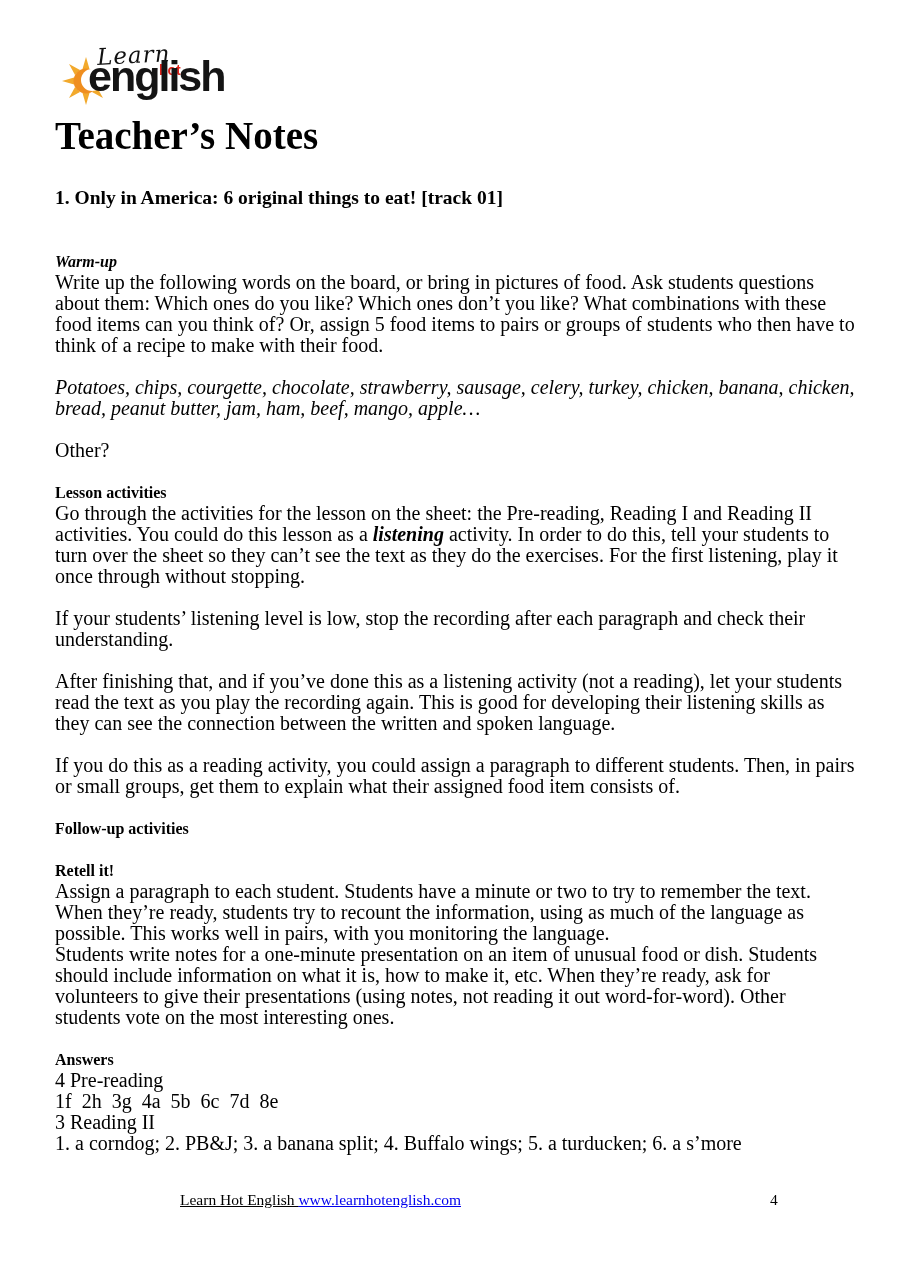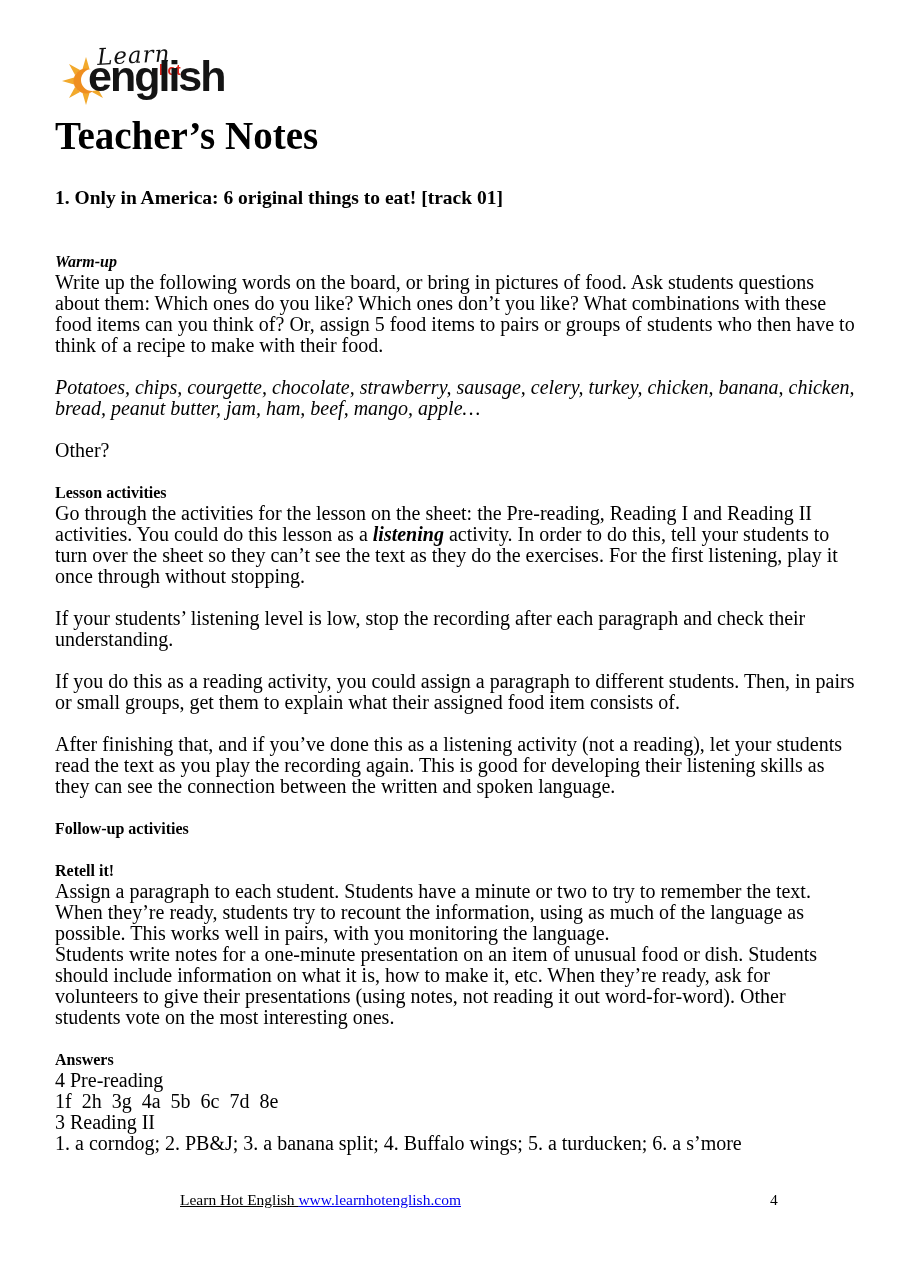--- a/index.html
+++ b/index.html
@@ -121,23 +121,23 @@
 
     <p class="gap italic">Potatoes, chips, courgette, chocolate, strawberry, sausage, celery, turkey, chicken, banana, chicken, bread, peanut butter, jam, ham, beef, mango, apple…</p>
 
     <p class="gap">Other?</p>
 
     <h3 class="h3">Lesson activities</h3>
     <p><span>Go through the activities for the lesson on the sheet: the Pre-reading, Reading I and Reading II activities. You could do this lesson as a </span><span class="bi">listening</span><span> activity. In order to do this, tell your students to turn over the sheet so they can’t see the text as they do the exercises. For the first listening, play it once through without stopping.</span></p>
 
     <p class="gap">If your students’ listening level is low, stop the recording after each paragraph and check their understanding.</p>
 
+    <p class="gap">After finishing that, and if you’ve done this as a listening activity (not a reading), let your students read the text as you play the recording again. This is good for developing their listening skills as they can see the connection between the written and spoken language.</p>
+
     <p class="gap">If you do this as a reading activity, you could assign a paragraph to different students. Then, in pairs or small groups, get them to explain what their assigned food item consists of.</p>
-
-    <p class="gap">After finishing that, and if you’ve done this as a listening activity (not a reading), let your students read the text as you play the recording again. This is good for developing their listening skills as they can see the connection between the written and spoken language.</p>
 
     <h3 class="h3">Follow-up activities</h3>
 
     <h3 class="h3">Retell it!</h3>
     <p>Assign a paragraph to each student. Students have a minute or two to try to remember the text. When they’re ready, students try to recount the information, using as much of the language as possible. This works well in pairs, with you monitoring the language.</p>
 
     <p>Students write notes for a one-minute presentation on an item of unusual food or dish. Students should include information on what it is, how to make it, etc. When they’re ready, ask for volunteers to give their presentations (using notes, not reading it out word-for-word). Other students vote on the most interesting ones.</p>
 
     <h3 class="h3">Answers</h3>
     <p>4 Pre-reading</p>

